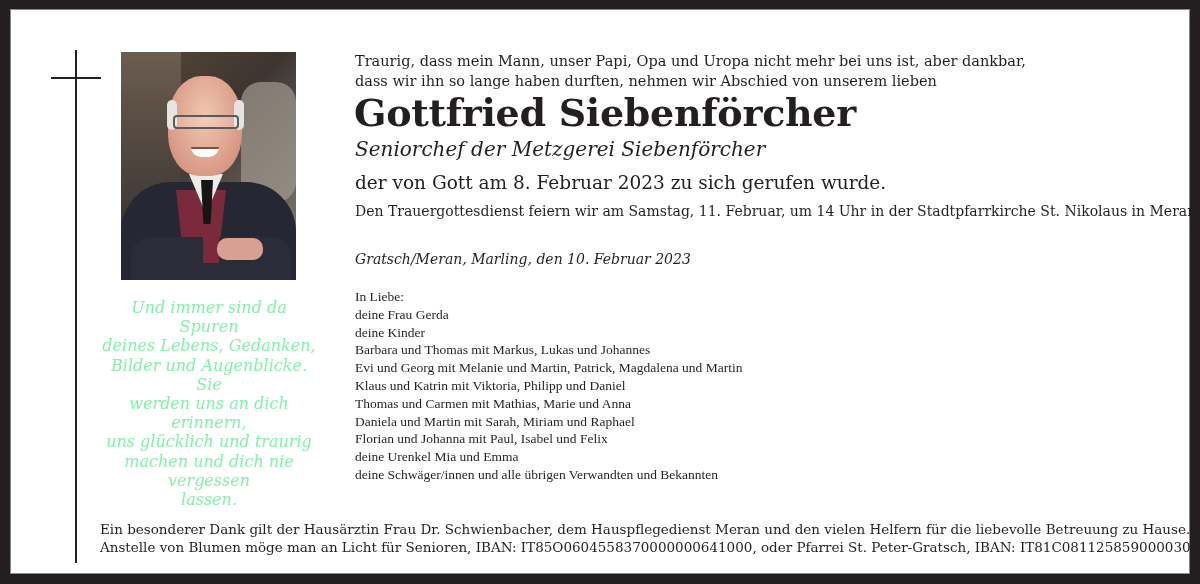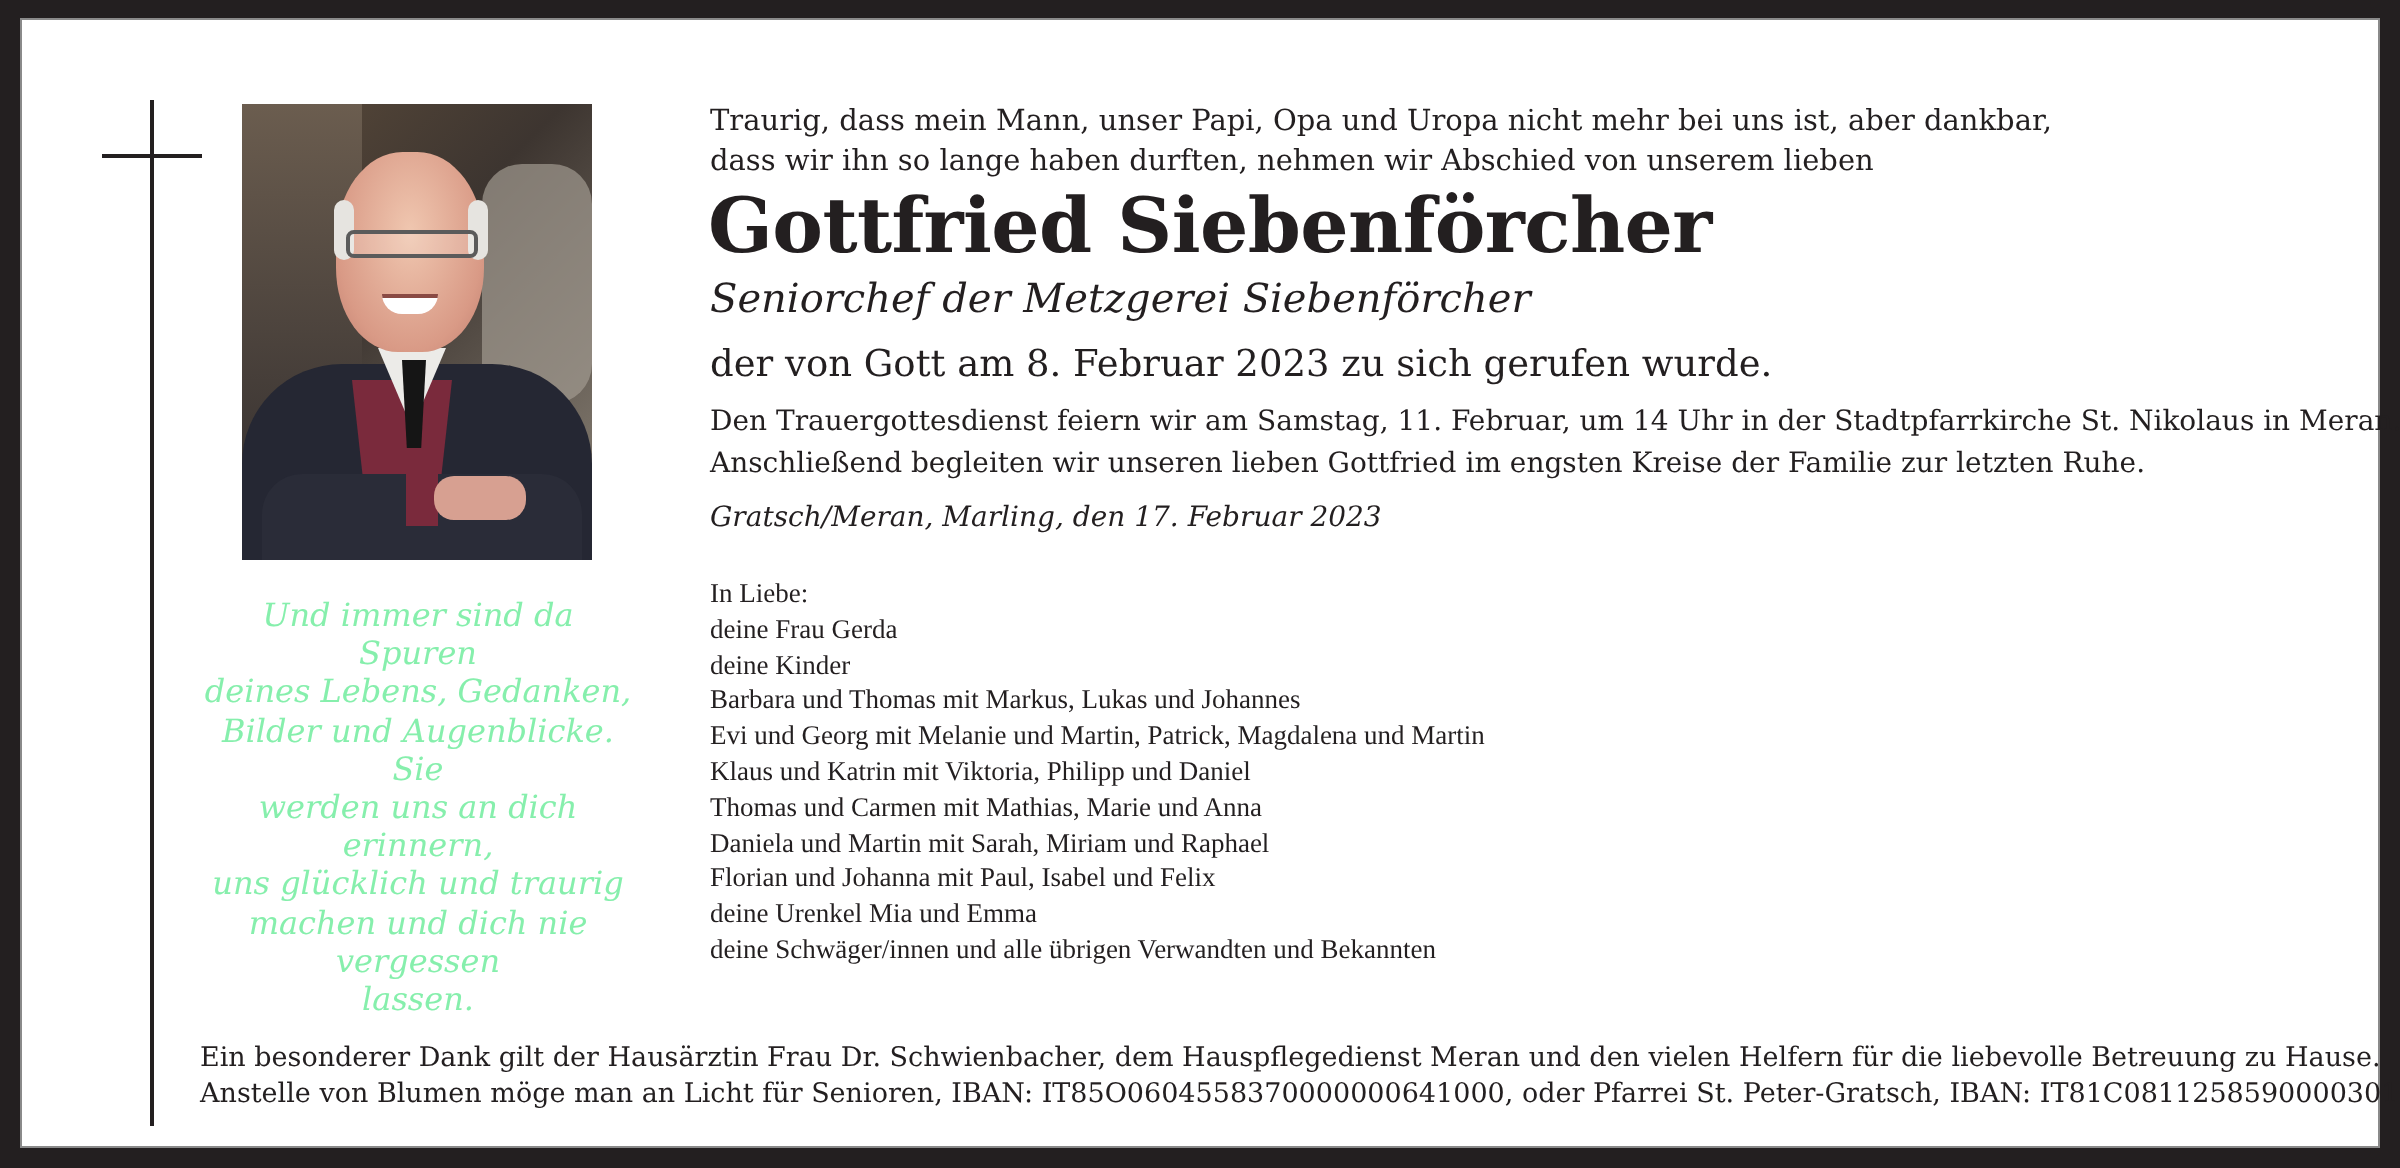--- a/index.html
+++ b/index.html
@@ -92,24 +92,23 @@
   <div>Traurig, dass mein Mann, unser Papi, Opa und Uropa nicht mehr bei uns ist, aber dankbar,</div>
   <div>dass wir ihn so lange haben durften, nehmen wir Abschied von unserem lieben</div>
 </div>
 
 <div class="name">Gottfried Siebenförcher</div>
 <div class="subtitle">Seniorchef der Metzgerei Siebenförcher</div>
 <div class="called">der von Gott am 8. Februar 2023 zu sich gerufen wurde.</div>
 
 <div class="service">
   <div>Den Trauergottesdienst feiern wir am Samstag, 11. Februar, um 14 Uhr in der Stadtpfarrkirche St. Nikolaus in Meran.</div>
-  <div>Anschließend begleiten wir unseren lieben Gottfried im engsten Kreise der Familie zur letzten Ruhe.</div>
 </div>
 
-<div class="place-date">Gratsch/Meran, Marling, den 17. Februar 2023</div>
+<div class="place-date">Gratsch/Meran, Marling, den 10. Februar 2023</div>
 
 <div class="mourners">
   <div>In Liebe:</div>
   <div>deine Frau Gerda</div>
   <div>deine Kinder</div>
   <div>Barbara und Thomas mit Markus, Lukas und Johannes</div>
   <div>Evi und Georg mit Melanie und Martin, Patrick, Magdalena und Martin</div>
   <div>Klaus und Katrin mit Viktoria, Philipp und Daniel</div>
   <div>Thomas und Carmen mit Mathias, Marie und Anna</div>
   <div>Daniela und Martin mit Sarah, Miriam und Raphael</div>

